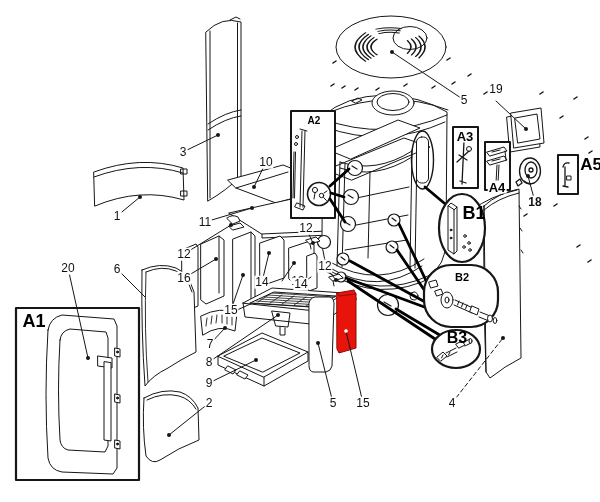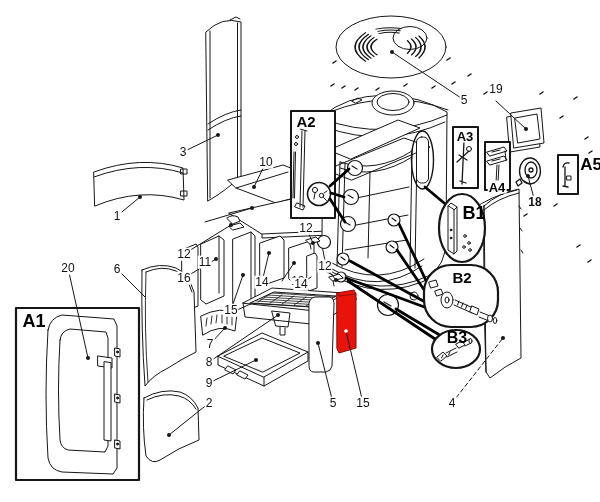--- a/index.html
+++ b/index.html
@@ -314,21 +314,21 @@
           <line x1="535" y1="202" x2="528" y2="176" stroke="#161616" stroke-width="1"></line>
           <circle cx="528" cy="176" r="2" fill="#161616" stroke="none"></circle>
         </g>
   </g>
 </svg>
 
 <div id="labels-layer">
       <div class="plabel" style="left: 183px; top: 152px;">3</div>
       <div class="plabel" style="left: 117px; top: 216px;">1</div>
       <div class="plabel" style="left: 266px; top: 162px;">10</div>
-      <div class="plabel" style="left: 205px; top: 222px; margin-top: 40px;">11</div>
+      <div class="plabel" style="left: 205px; top: 222px;">11</div>
       <div class="plabel" style="left: 184px; top: 254px;">12</div>
       <div class="plabel" style="left: 184px; top: 278px;">16</div>
       <div class="plabel" style="left: 262px; top: 282px;">14</div>
       <div class="plabel" style="left: 282px; top: 281px; margin-left: 16px;">13</div>
       <div class="plabel" style="left: 301px; top: 284px;">14</div>
       <div class="plabel" style="left: 306px; top: 228px;">12</div>
       <div class="plabel" style="left: 325px; top: 266px;">12</div>
       <div class="plabel" style="left: 231px; top: 310px;">15</div>
       <div class="plabel" style="left: 210px; top: 344px;">7</div>
       <div class="plabel" style="left: 209px; top: 362px;">8</div>
@@ -336,21 +336,21 @@
       <div class="plabel" style="left: 209px; top: 403px;">2</div>
       <div class="plabel" style="left: 117px; top: 269px;">6</div>
       <div class="plabel" style="left: 68px; top: 268px;">20</div>
       <div class="plabel" style="left: 333px; top: 403px;">5</div>
       <div class="plabel" style="left: 363px; top: 403px;">15</div>
       <div class="plabel" style="left: 452px; top: 403px;">4</div>
       <div class="plabel" style="left: 464px; top: 100px;">5</div>
       <div class="plabel" style="left: 496px; top: 89px;">19</div>
       <div class="plabel" style="left: 535px; top: 202px; font-weight: bold;">18</div>
       <div class="clabel" style="left: 34px; top: 321px; font-size: 18px;">A1</div>
-      <div class="clabel" style="left: 306px; top: 121px; font-size: 15px; text-align: right;">A2</div>
+      <div class="clabel" style="left: 314px; top: 121px; font-size: 10px; text-align: right;">A2</div>
       <div class="clabel" style="left: 465px; top: 136px; font-size: 13px;">A3</div>
       <div class="clabel" style="left: 497px; top: 151px; font-size: 13px; margin-top: 36px;">A4</div>
       <div class="clabel" style="left: 568px; top: 164px; font-size: 17px; margin-left: 23px;">A5</div>
       <div class="clabel" style="left: 474px; top: 213px; font-size: 18px; background: transparent;">B1</div>
-      <div class="clabel" style="left: 462px; top: 277px; font-size: 15px; background: transparent;">B2</div>
+      <div class="clabel" style="left: 462px; top: 277px; font-size: 11px; background: transparent;">B2</div>
       <div class="clabel" style="left: 457px; top: 338px; font-size: 16px; background: transparent;">B3</div>
     </div>
 </div>
 
 </body></html>

